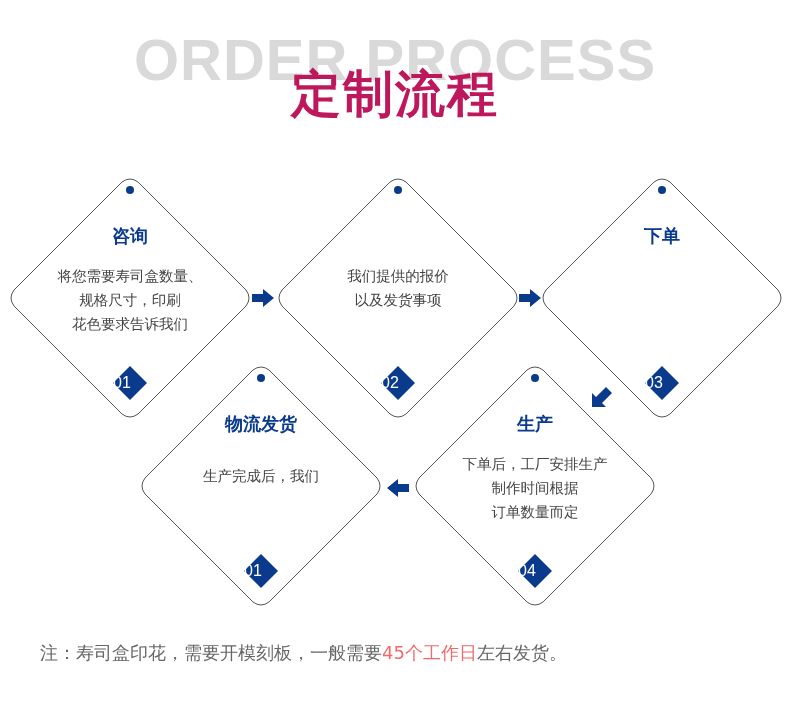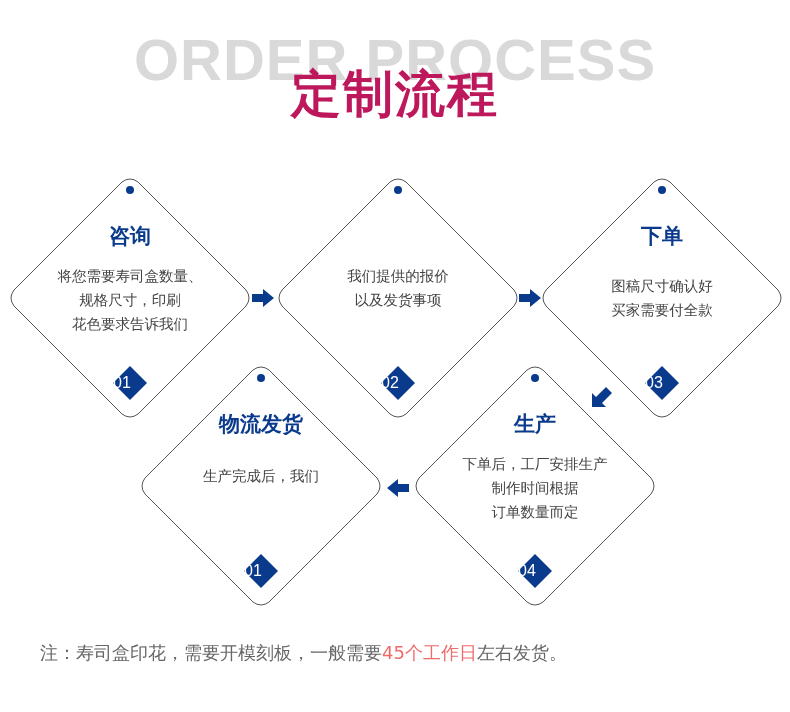--- a/index.html
+++ b/index.html
@@ -8,21 +8,21 @@
     .bg-title { position:absolute; left:0; width:790px; top:28px; text-align:center;
                 font-family:"Liberation Sans", sans-serif; font-weight:bold; font-size:58px;
                 color:#d9d9d9; letter-spacing:1px; line-height:64px; }
     .main-title { position:absolute; left:0; width:790px; top:62px; text-align:center;
                   font-family:"DejaVu Sans", sans-serif; font-weight:bold; font-size:50px;
                   color:#be185d; line-height:64px; letter-spacing:2px; }
     .card { position:absolute; width:240px; height:240px; }
     .card svg.frame { position:absolute; left:0; top:0; }
     .card .dot { position:absolute; left:116px; top:8px; width:8px; height:8px; border-radius:50%; background:#0a3a8c; }
     .card .ctitle { position:absolute; left:0; width:240px; top:44px; text-align:center; font-weight:bold;
-                    font-size:21px; color:#0a3a8c; line-height:28px; }
+                    font-size:18px; color:#0a3a8c; line-height:28px; }
     .card .cdesc { position:absolute; left:20px; width:200px; top:86px; text-align:center; font-size:14.5px;
                    color:#444; line-height:24px; }
     .card .badge { position:absolute; left:103px; top:188px; width:34px; height:34px; }
     .card .badge .sq { position:absolute; left:5px; top:5px; width:24px; height:24px; background:#0a3a8c; transform:rotate(45deg); }
     .card .badge .num { position:absolute; left:0; top:0; width:34px; height:34px; line-height:34px; text-align:left;
                         color:#fff; font-family:"Liberation Sans", sans-serif; font-size:16px; }
     .arrow { position:absolute; }
     .note { position:absolute; left:40px; top:642px; font-size:18px; color:#666; line-height:22px; }
     .note .hl { color:#f06a6a; }
   </style>
@@ -63,24 +63,20 @@
       <div class="num">02</div>
   </div>
 </div>
 
 <div class="card" style="left:542px; top:178px;">
   <svg class="frame" width="240" height="240" viewBox="0 0 240 240">
     <path d="M112 4 Q120 -2 128 4 L236 112 Q242 120 236 128 L128 236 Q120 242 112 236 L4 128 Q-2 120 4 112 Z" fill="#fff" stroke="#555" stroke-width="1"></path>
   </svg>
   <div class="dot"></div>
   <div class="ctitle">下单</div>
-  <div class="cdesc" style="top:96px;">
-    <div>图稿尺寸确认好</div>
-    <div>买家需要付全款</div>
-  </div>
   <div class="badge">
     <div class="sq"></div>
       <div class="num">03</div>
   </div>
 </div>
 
 <div class="card" style="left:141px; top:366px;">
   <svg class="frame" width="240" height="240" viewBox="0 0 240 240">
     <path d="M112 4 Q120 -2 128 4 L236 112 Q242 120 236 128 L128 236 Q120 242 112 236 L4 128 Q-2 120 4 112 Z" fill="#fff" stroke="#555" stroke-width="1"></path>
   </svg>

